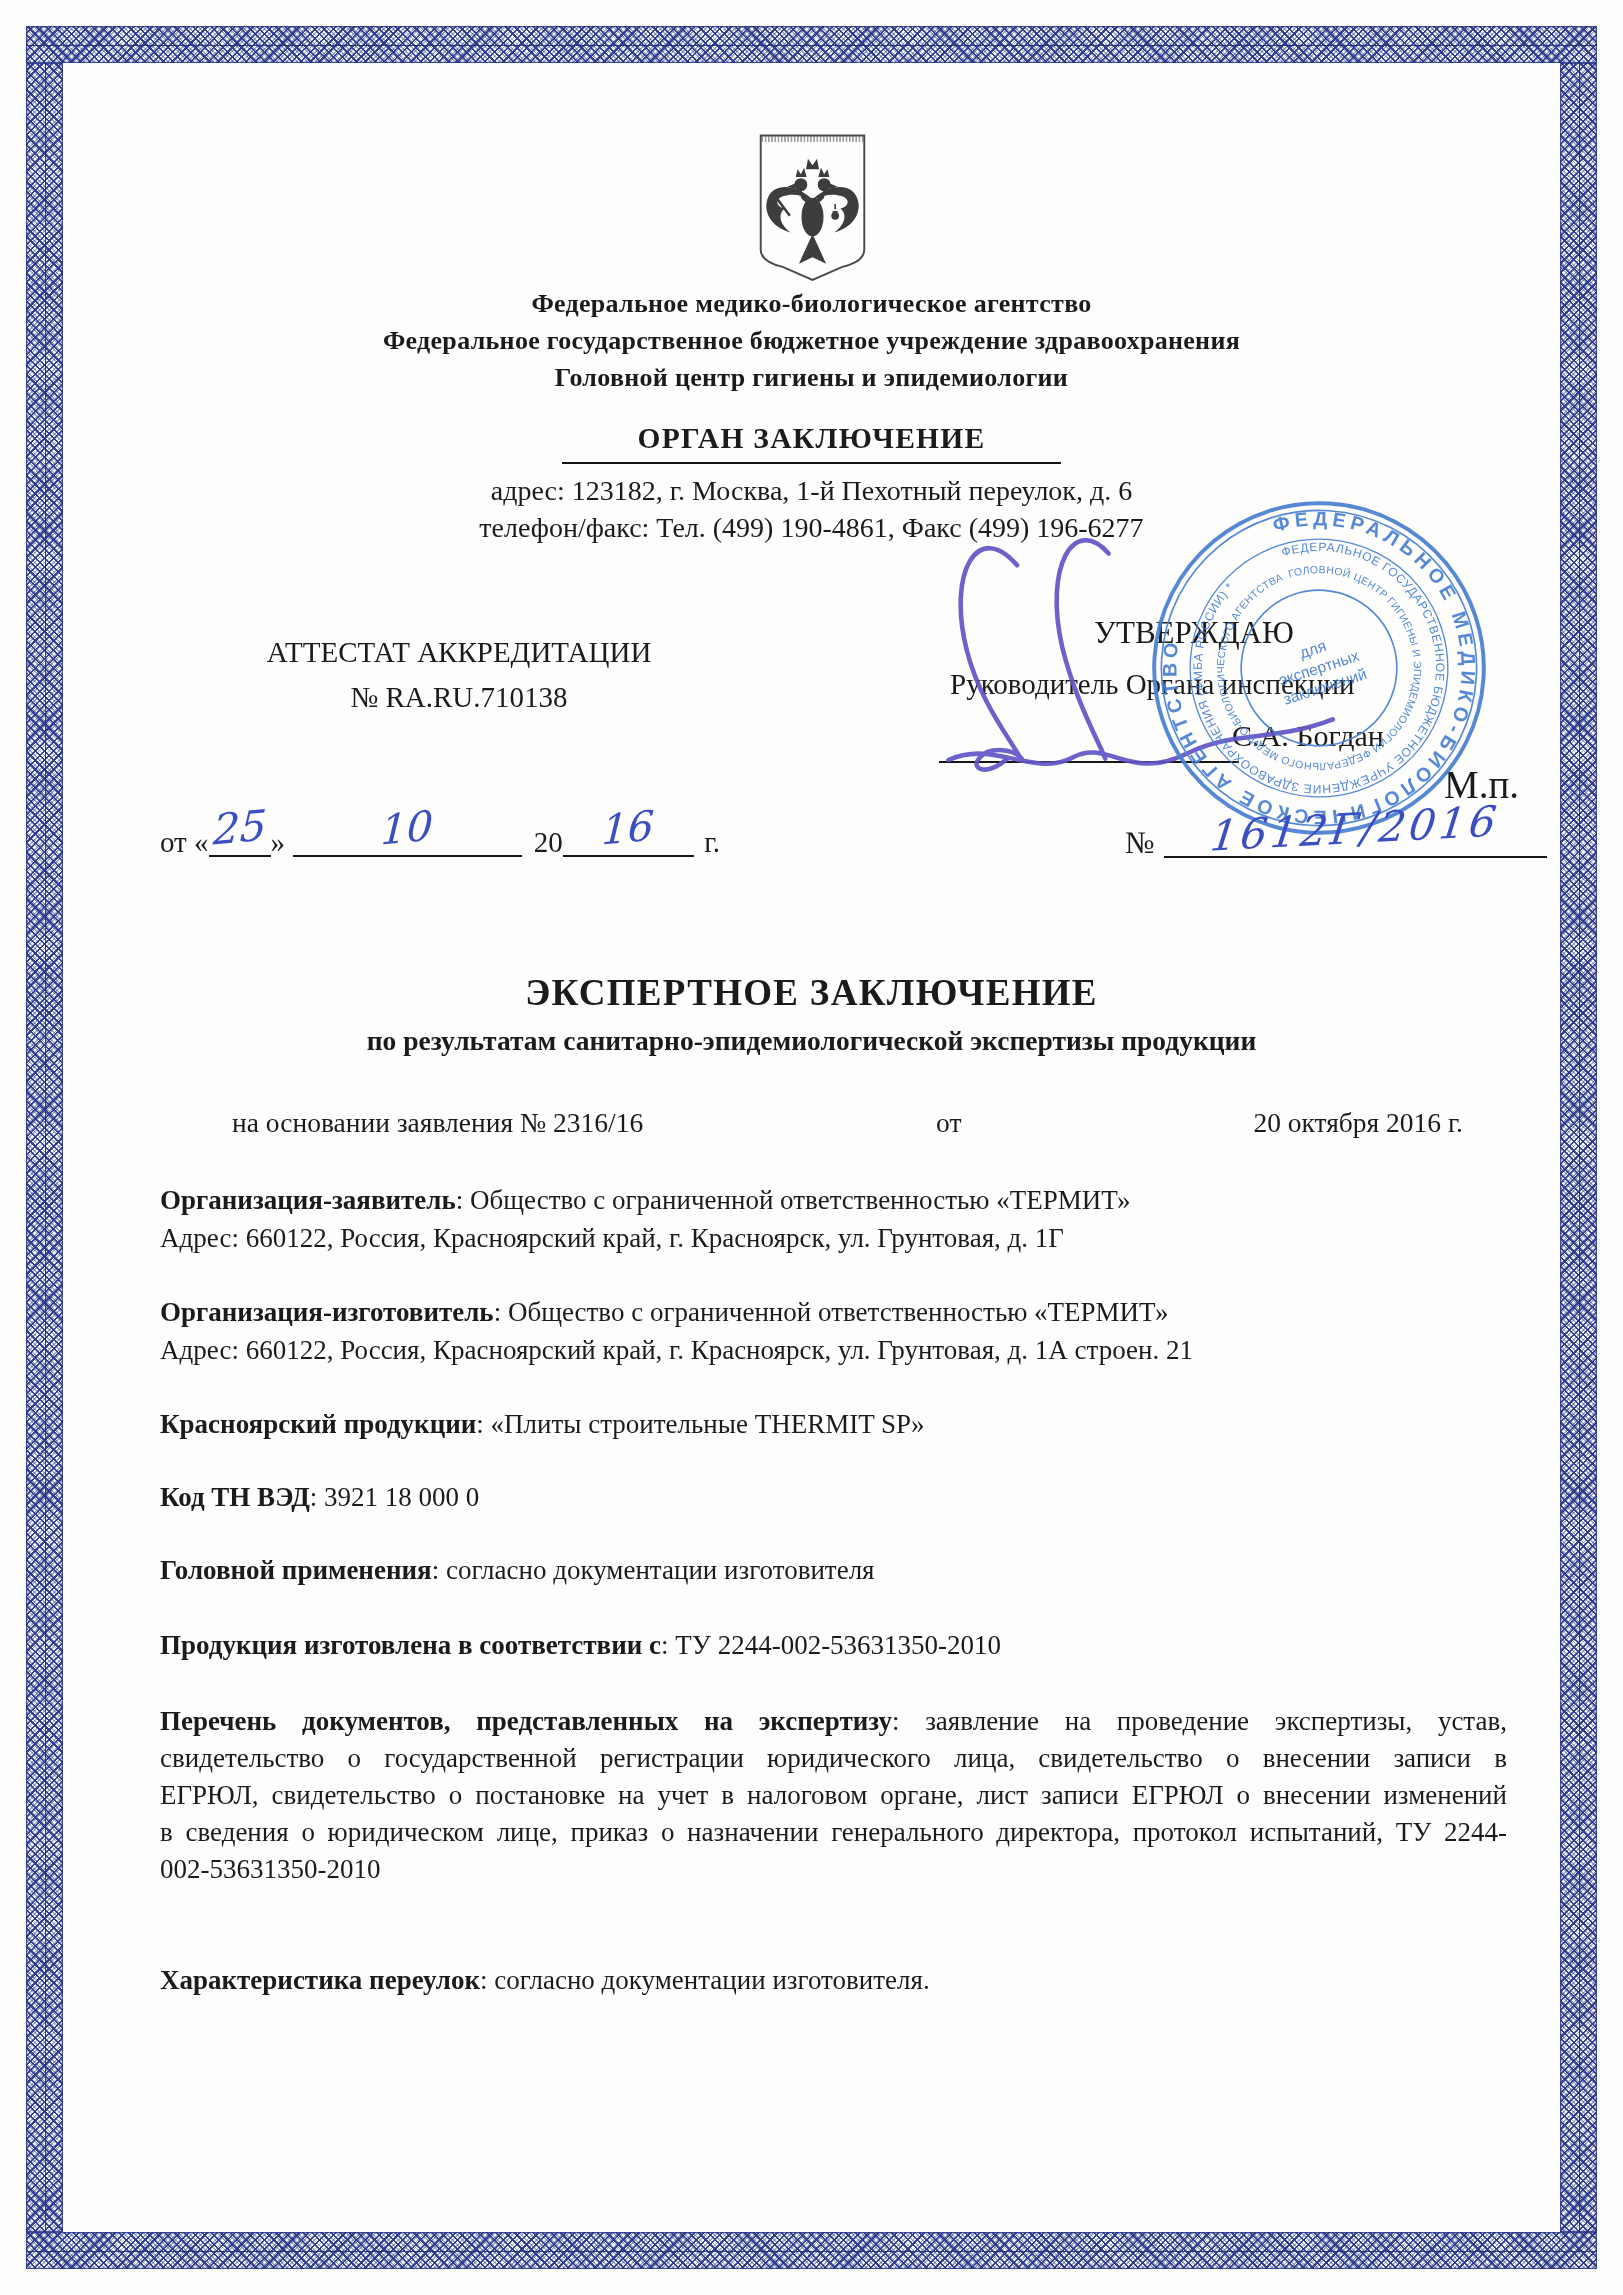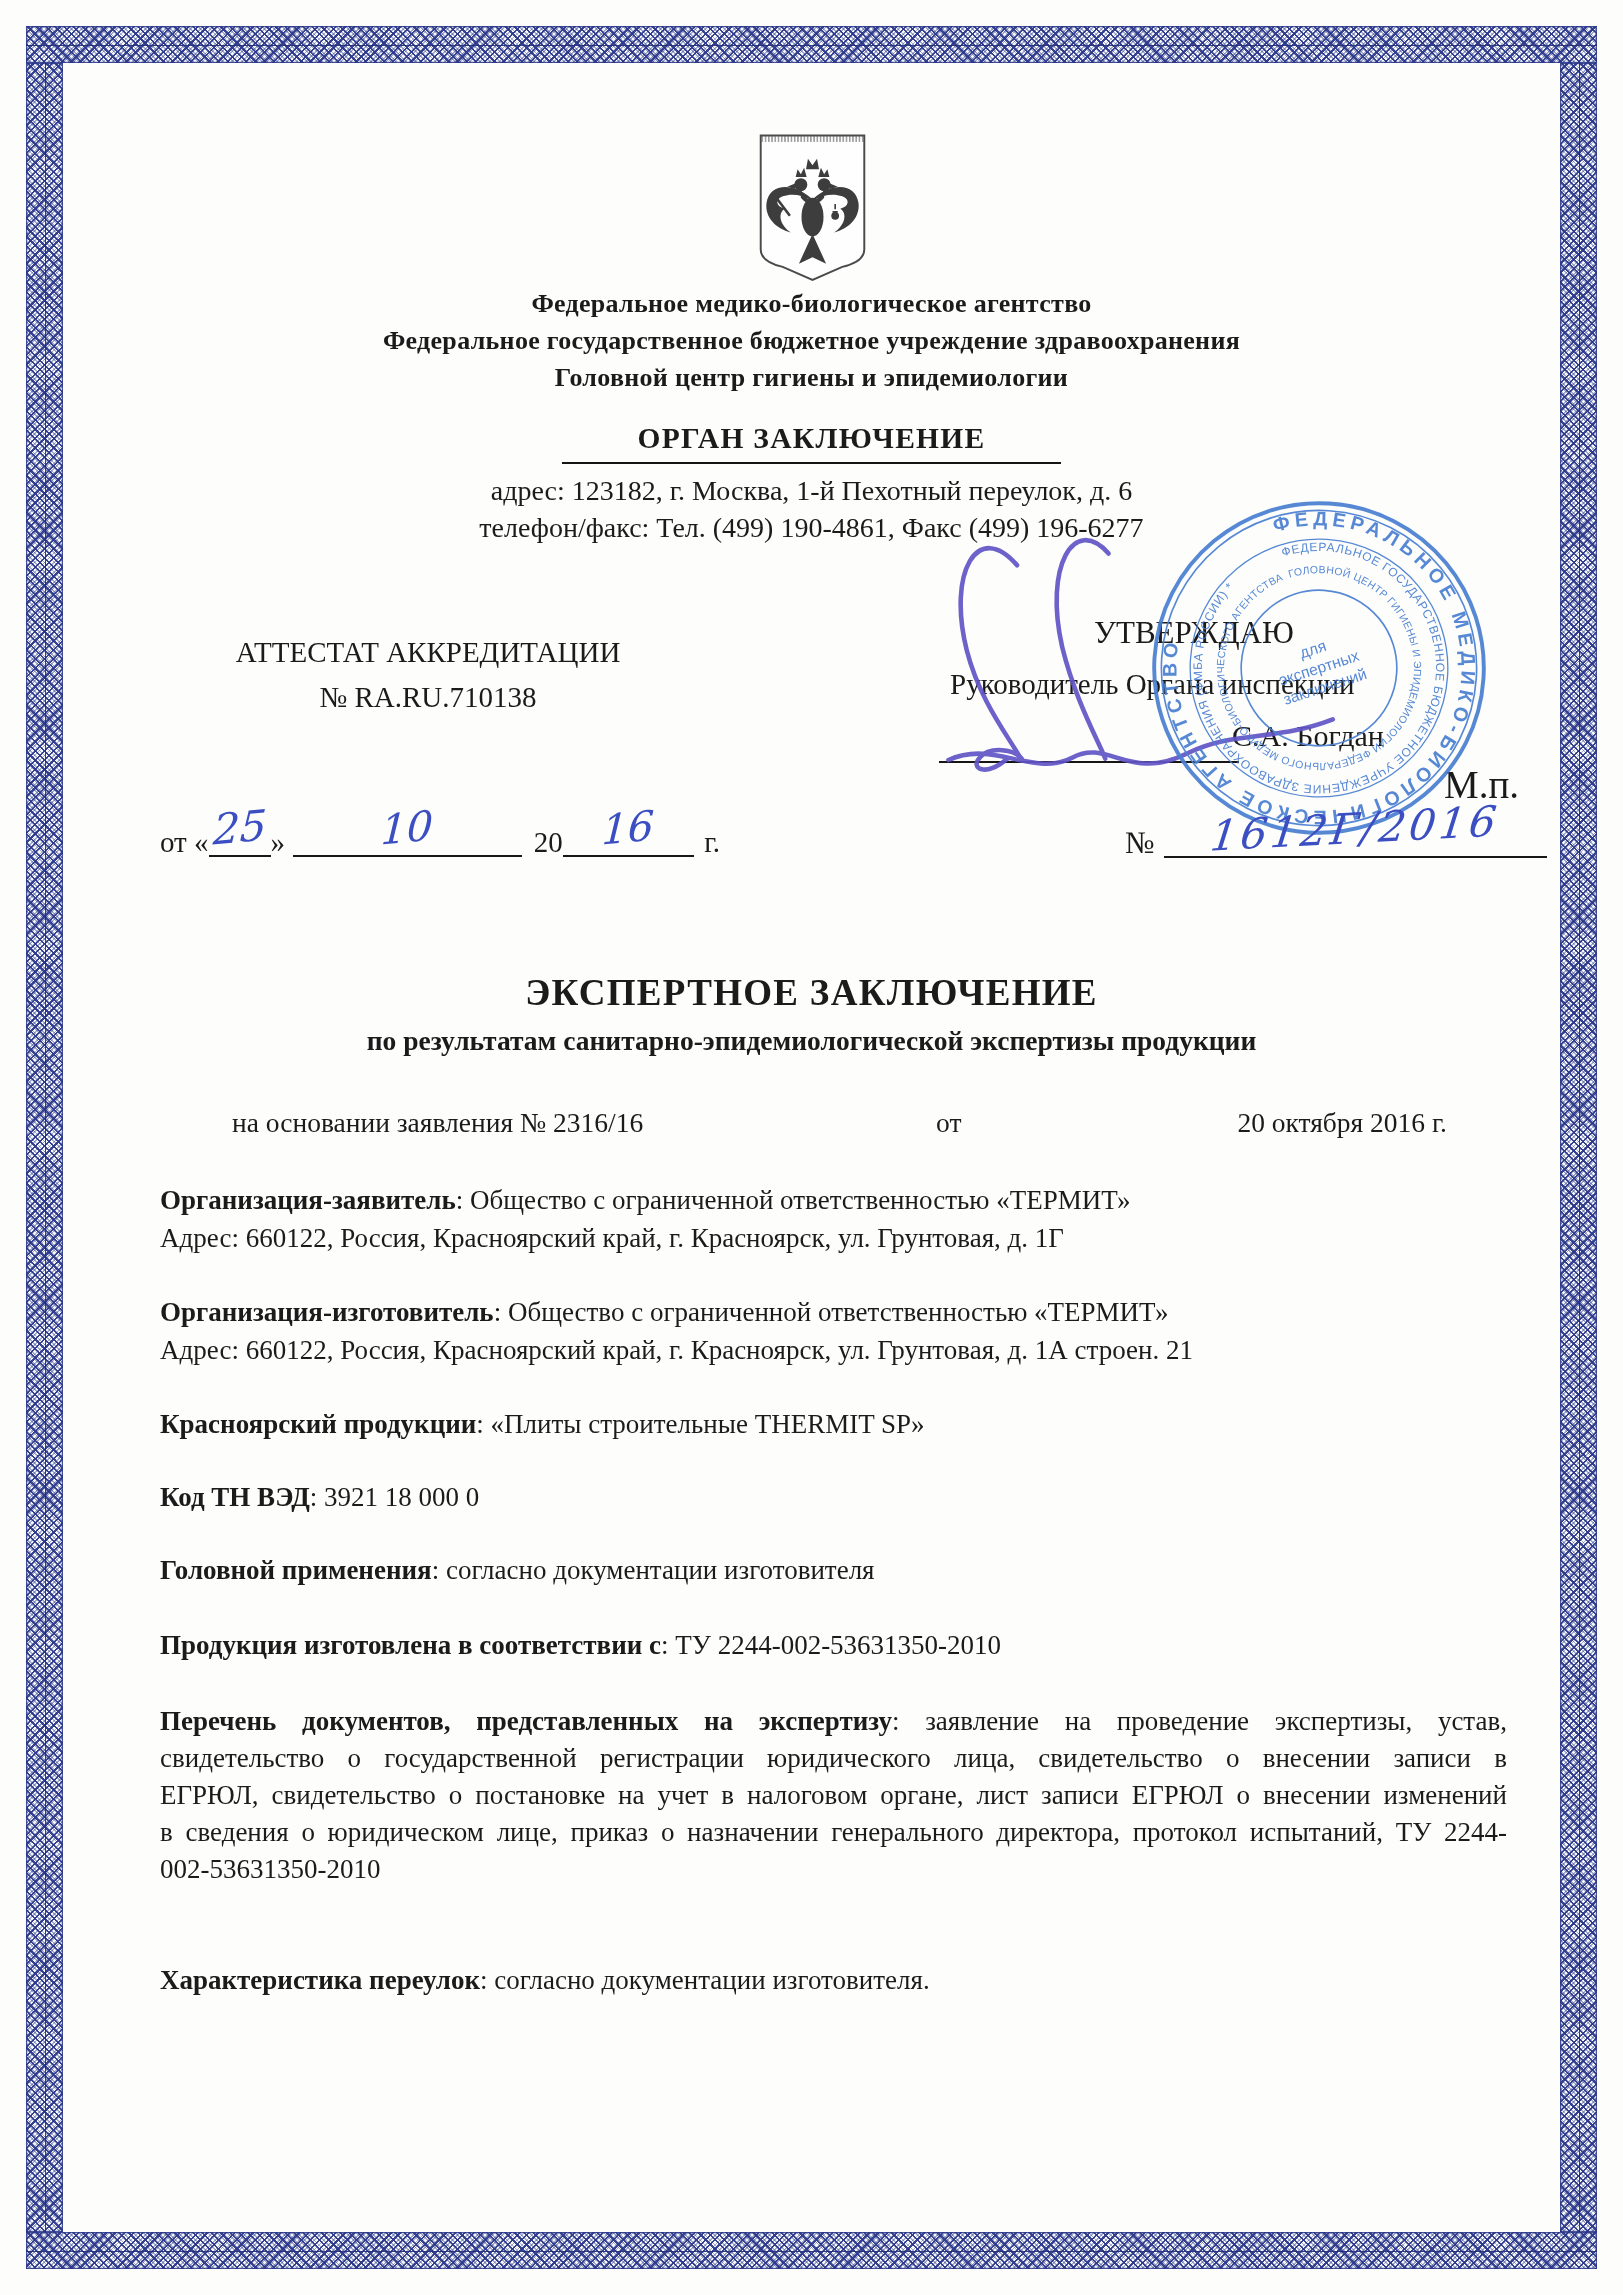--- a/index.html
+++ b/index.html
@@ -43,21 +43,21 @@
     border-bottom:2.6px solid #151515;padding:0 75px 6.5px 75px;
   }
   .emblem{position:absolute;left:751px;top:130px;width:123px;height:156px;opacity:.92;}
   .stamp{position:absolute;left:1147px;top:496px;width:344px;height:344px;opacity:.93;}
   .sig{position:absolute;left:909px;top:526px;width:458px;height:268px;}
   .sigline{position:absolute;left:939px;top:761px;width:300px;height:0;border-top:2px solid #161616;}
   .title-main{top:971px;font-size:37px;font-weight:bold;letter-spacing:1.3px;}
   .title-sub{top:1025px;font-size:27.5px;font-weight:bold;}
   .basis{left:232px;top:1107px;width:1231px;font-size:27.5px;}
   .basis .mid{position:absolute;left:704px;top:0;}
-  .basis .rt{position:absolute;right:16px;top:0;}
+  .basis .rt{position:absolute;right:0;top:0;}
   .just{text-align:justify;word-spacing:5.9px;line-height:37px;}
 </style>
 </head>
 <body>
 
 <div class="page">
 
   <div class="gb gb-h" id="b-top"></div>
   <div class="gb gb-h" id="b-bottom"></div>
   <div class="gb gb-v" id="b-left"></div>
@@ -94,21 +94,21 @@
   <div class="abs ctr hdr" style="top:289px">Федеральное медико-биологическое агентство</div>
   <div class="abs ctr hdr" style="top:326px">Федеральное государственное бюджетное учреждение здравоохранения</div>
   <div class="abs ctr hdr" style="top:363px">Головной центр гигиены и эпидемиологии</div>
 
   <div class="abs ctr" style="top:422px">
     <span class="org-insp">ОРГАН ЗАКЛЮЧЕНИЕ</span>
   </div>
   <div class="abs ctr addr" style="top:475px">адрес: 123182, г. Москва, 1-й Пехотный переулок, д. 6</div>
   <div class="abs ctr addr" style="top:512px">телефон/факс: Тел. (499) 190-4861, Факс (499) 196-6277</div>
 
-  <div class="abs" style="left:166px;top:630px;width:524px;text-align:center;font-size:29px;line-height:1.55;">
+  <div class="abs" style="left:197px;top:630px;width:524px;text-align:center;font-size:29px;line-height:1.55;">
     <div>АТТЕСТАТ АККРЕДИТАЦИИ</div>
     <div>№ RA.RU.710138</div>
   </div>
 
   <div class="abs" style="left:1094px;top:615px;font-size:31px;">УТВЕРЖДАЮ</div>
   <div class="abs" style="left:950px;top:668px;font-size:29px;">Руководитель Органа инспекции</div>
   <div class="abs" style="left:1232px;top:719px;font-size:30px;">С.А. Богдан</div>
   <div class="sigline"></div>
   <div class="abs" style="left:1444px;top:762px;font-size:39px;">М.п.</div>
 

